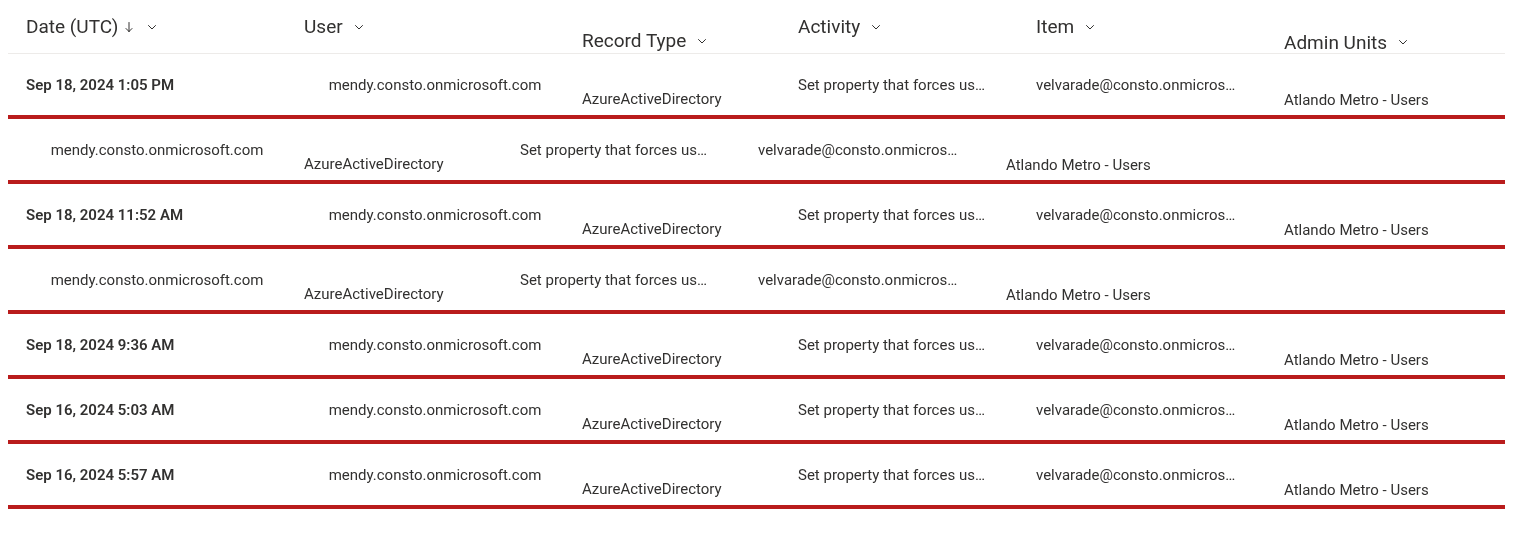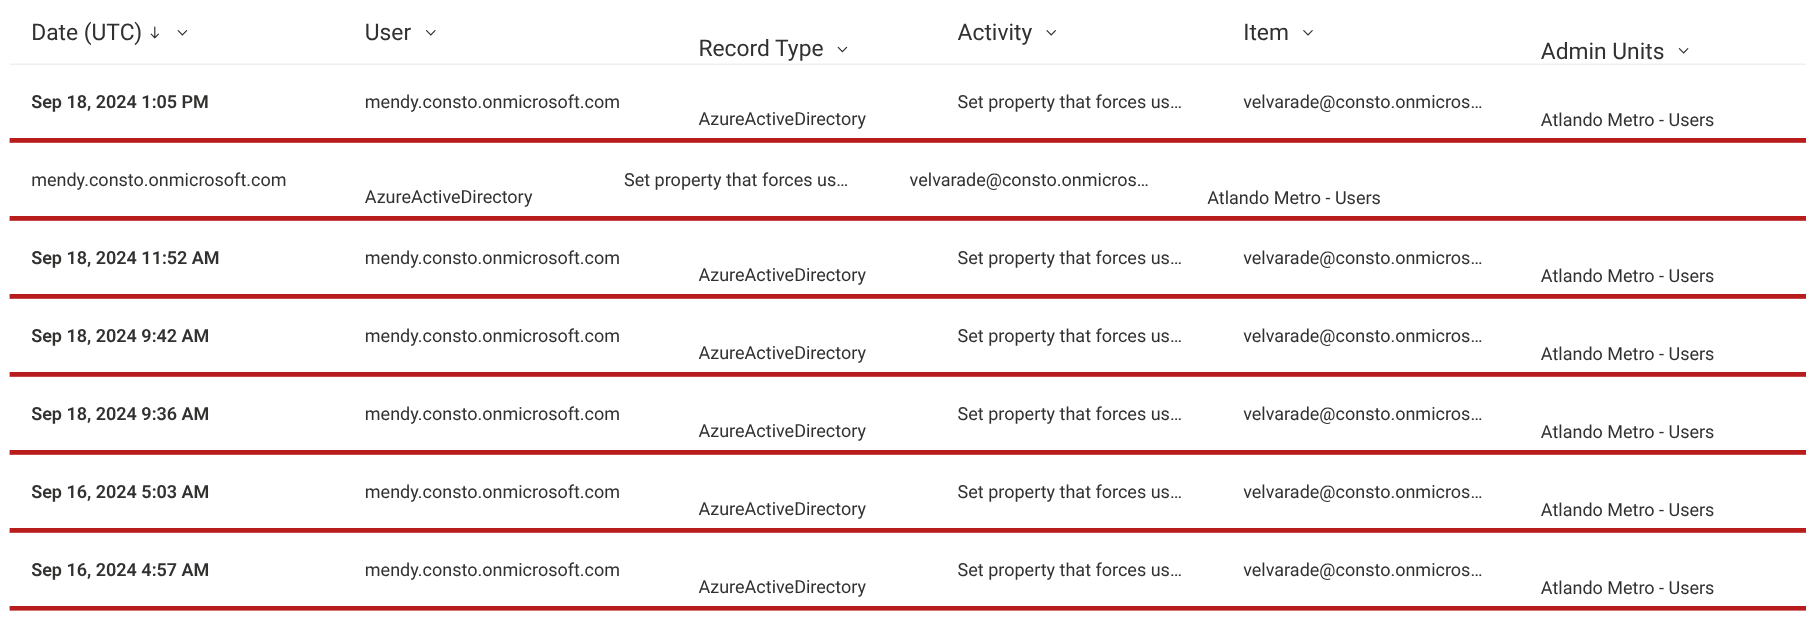--- a/index.html
+++ b/index.html
@@ -23,21 +23,21 @@
       display: flex;
       align-items: center;
       gap: 4px;
       font-size: 19px;
       font-weight: 400;
       color: #323130;
       cursor: pointer;
       user-select: none;
     }
     .col-date   { width: 278px; }
-    .col-user   { width: 278px; }
+    .col-user   { width: 278px; text-align: center; }
     .col-record { width: 216px; margin-top: 28px; }
     .col-activity { width: 238px; }
     .col-item   { width: 248px; }
     .col-admin  { width: 180px; flex: 1; margin-top: 31px; }
     .data-row {
       display: flex;
       align-items: center;
       height: 65px;
       border-bottom: 4px solid #b91c1c;
       padding: 0 18px;
@@ -154,21 +154,20 @@
       </div>
       <div class="data-row">
         <div class="cell date col-date">Sep 18, 2024 11:52 AM</div>
         <div class="cell col-user">mendy.consto.onmicrosoft.com</div>
         <div class="cell col-record">AzureActiveDirectory</div>
         <div class="cell col-activity">Set property that forces us…</div>
         <div class="cell col-item">velvarade@consto.onmicros…</div>
         <div class="cell col-admin">Atlando Metro - Users</div>
       </div>
       <div class="data-row">
-        <div class="cell date col-date">Sep 18, 2024 9:42 AM</div>
         <div class="cell col-user">mendy.consto.onmicrosoft.com</div>
         <div class="cell col-record">AzureActiveDirectory</div>
         <div class="cell col-activity">Set property that forces us…</div>
         <div class="cell col-item">velvarade@consto.onmicros…</div>
         <div class="cell col-admin">Atlando Metro - Users</div>
       </div>
       <div class="data-row">
         <div class="cell date col-date">Sep 18, 2024 9:36 AM</div>
         <div class="cell col-user">mendy.consto.onmicrosoft.com</div>
         <div class="cell col-record">AzureActiveDirectory</div>
@@ -178,21 +177,21 @@
       </div>
       <div class="data-row">
         <div class="cell date col-date">Sep 16, 2024 5:03 AM</div>
         <div class="cell col-user">mendy.consto.onmicrosoft.com</div>
         <div class="cell col-record">AzureActiveDirectory</div>
         <div class="cell col-activity">Set property that forces us…</div>
         <div class="cell col-item">velvarade@consto.onmicros…</div>
         <div class="cell col-admin">Atlando Metro - Users</div>
       </div>
       <div class="data-row">
-        <div class="cell date col-date">Sep 16, 2024 4:57 AM</div>
+        <div class="cell date col-date">Sep 16, 2024 5:57 AM</div>
         <div class="cell col-user">mendy.consto.onmicrosoft.com</div>
         <div class="cell col-record">AzureActiveDirectory</div>
         <div class="cell col-activity">Set property that forces us…</div>
         <div class="cell col-item">velvarade@consto.onmicros…</div>
         <div class="cell col-admin">Atlando Metro - Users</div>
       </div>
     </div>
 
 </div>
 

